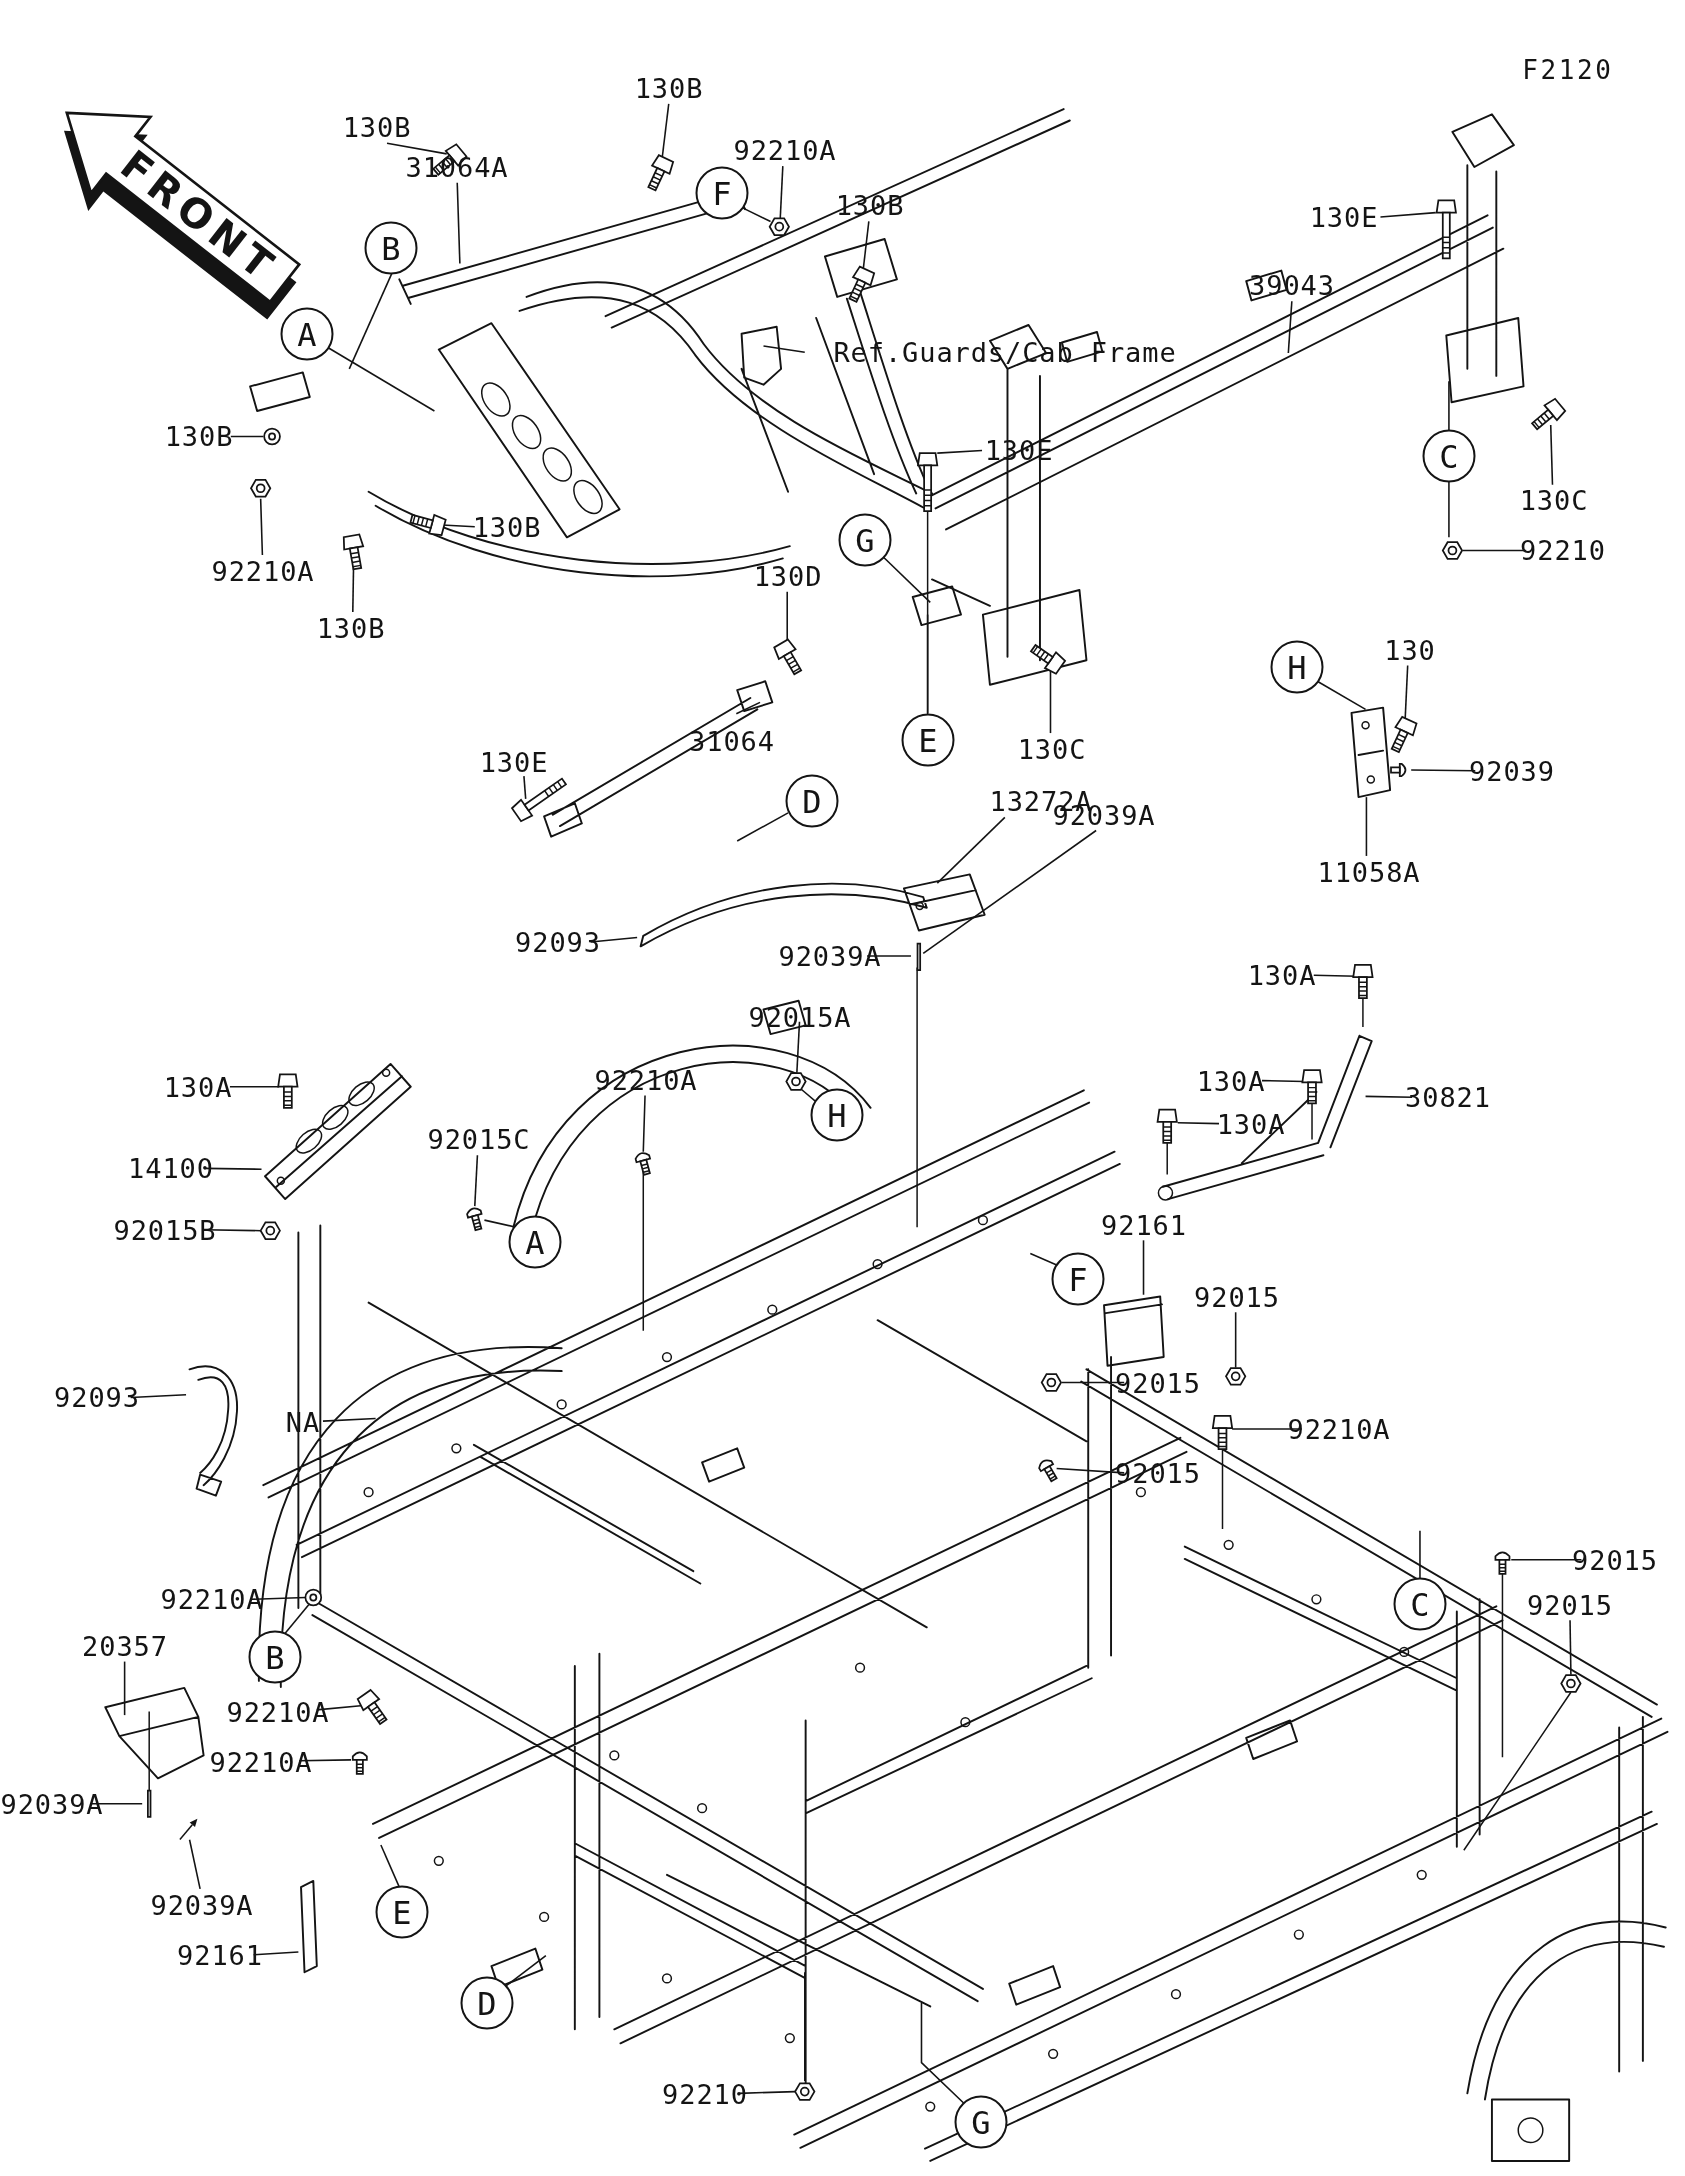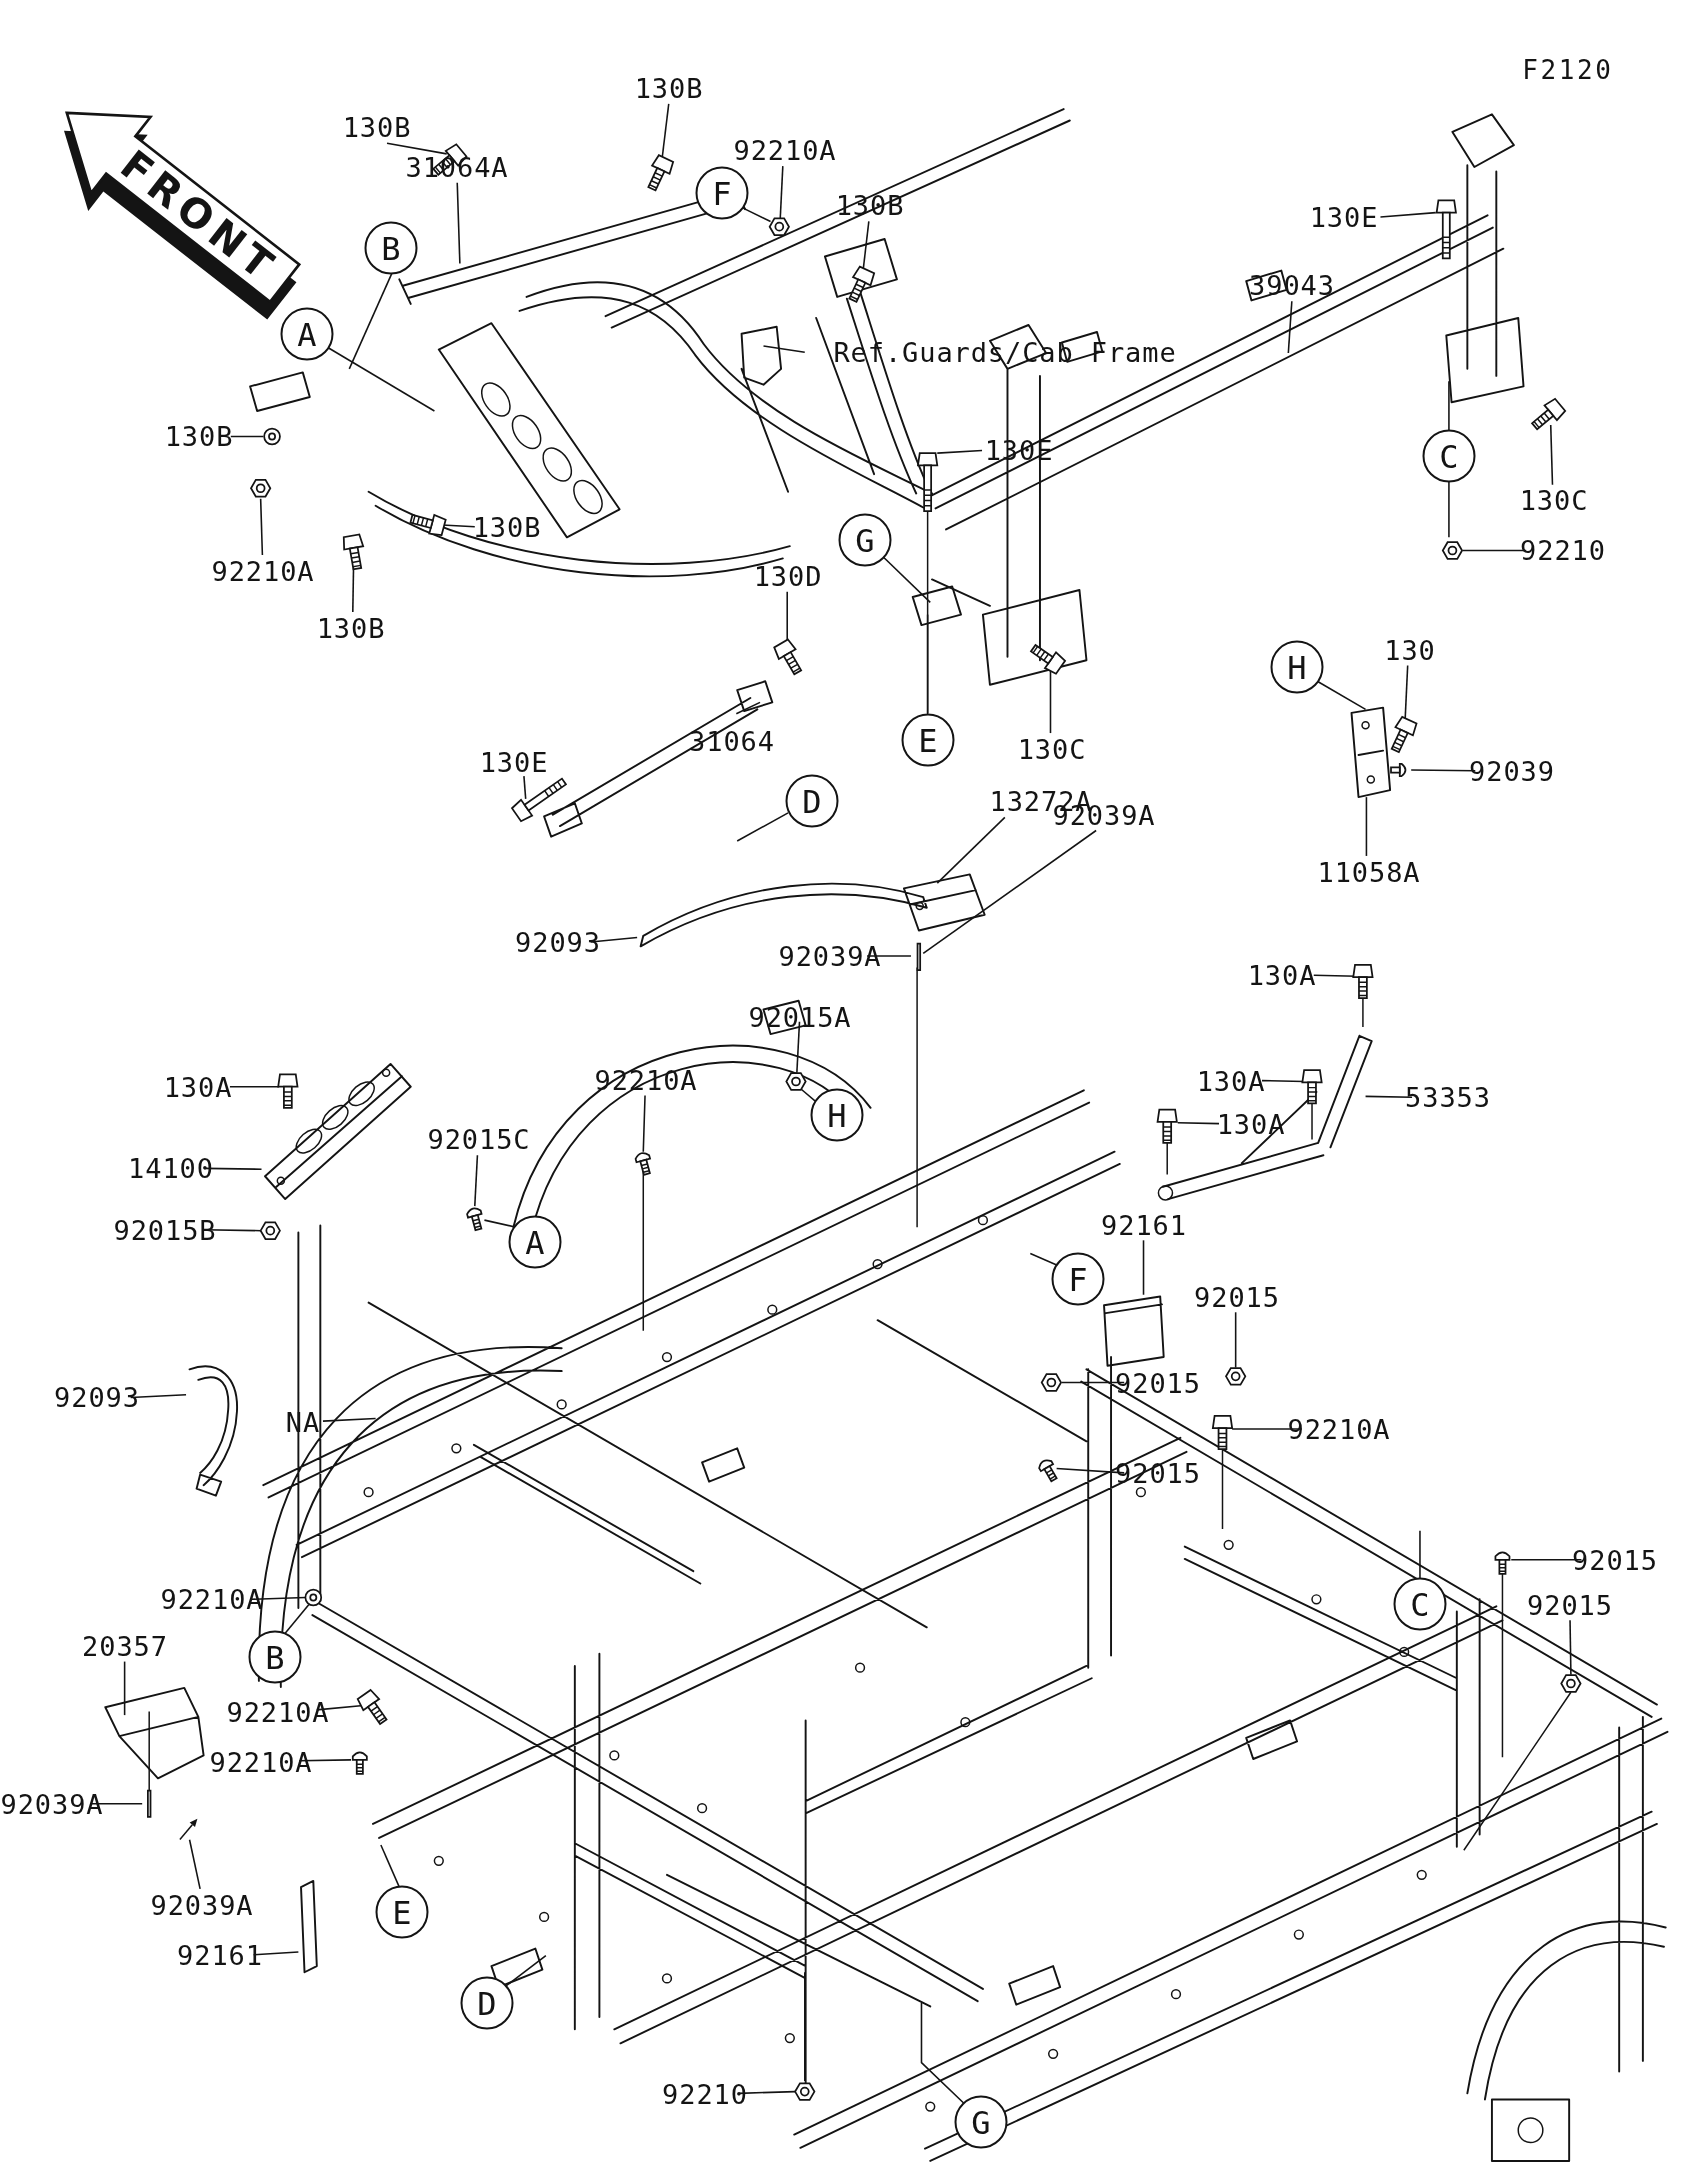--- a/index.html
+++ b/index.html
@@ -335,21 +335,21 @@
       <div class="plabel" style="left: 1512px; top: 771px;">92039</div>
       <div class="plabel" style="left: 1369px; top: 872px;">11058A</div>
       <div class="plabel" style="left: 1009px; top: 801px; margin-left: 32px;">13272A</div>
       <div class="plabel" style="left: 1104px; top: 815px;">92039A</div>
       <div class="plabel" style="left: 558px; top: 942px;">92093</div>
       <div class="plabel" style="left: 830px; top: 956px;">92039A</div>
       <div class="plabel" style="left: 800px; top: 1006px; margin-top: 11px;">92015A</div>
       <div class="plabel" style="left: 1282px; top: 975px;">130A</div>
       <div class="plabel" style="left: 1231px; top: 1081px;">130A</div>
       <div class="plabel" style="left: 1251px; top: 1124px;">130A</div>
-      <div class="plabel" style="left: 1448px; top: 1097px;">53353</div>
+      <div class="plabel" style="left: 1448px; top: 1097px;">30821</div>
       <div class="plabel" style="left: 198px; top: 1087px;">130A</div>
       <div class="plabel" style="left: 171px; top: 1168px;">14100</div>
       <div class="plabel" style="left: 479px; top: 1139px;">92015C</div>
       <div class="plabel" style="left: 646px; top: 1080px;">92210A</div>
       <div class="plabel" style="left: 165px; top: 1230px;">92015B</div>
       <div class="plabel" style="left: 1144px; top: 1225px;">92161</div>
       <div class="plabel" style="left: 1237px; top: 1297px;">92015</div>
       <div class="plabel" style="left: 97px; top: 1397px;">92093</div>
       <div class="plabel" style="left: 303px; top: 1422px;">NA</div>
       <div class="plabel" style="left: 1158px; top: 1383px;">92015</div>

